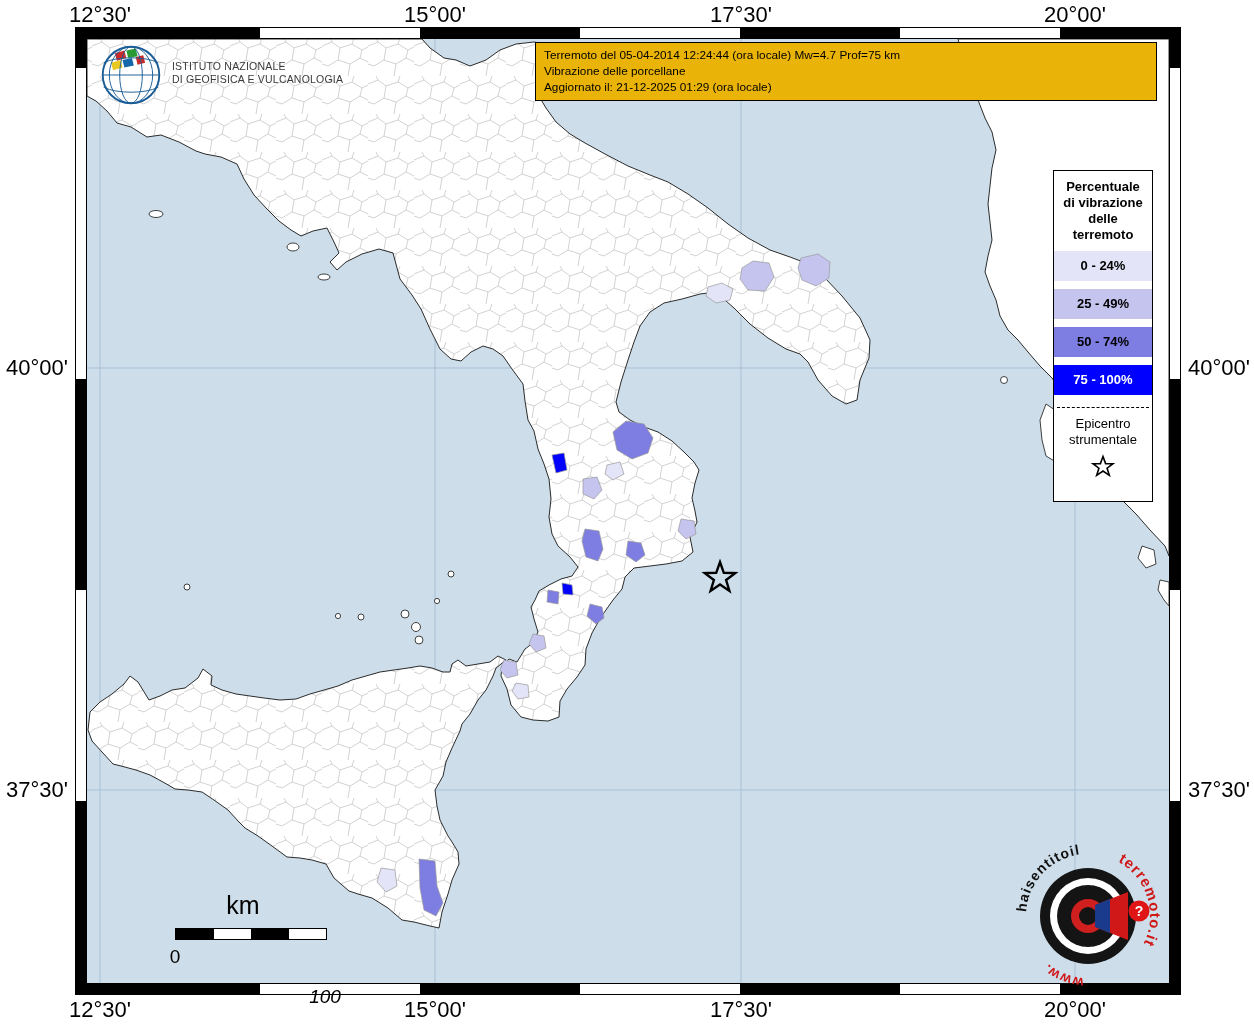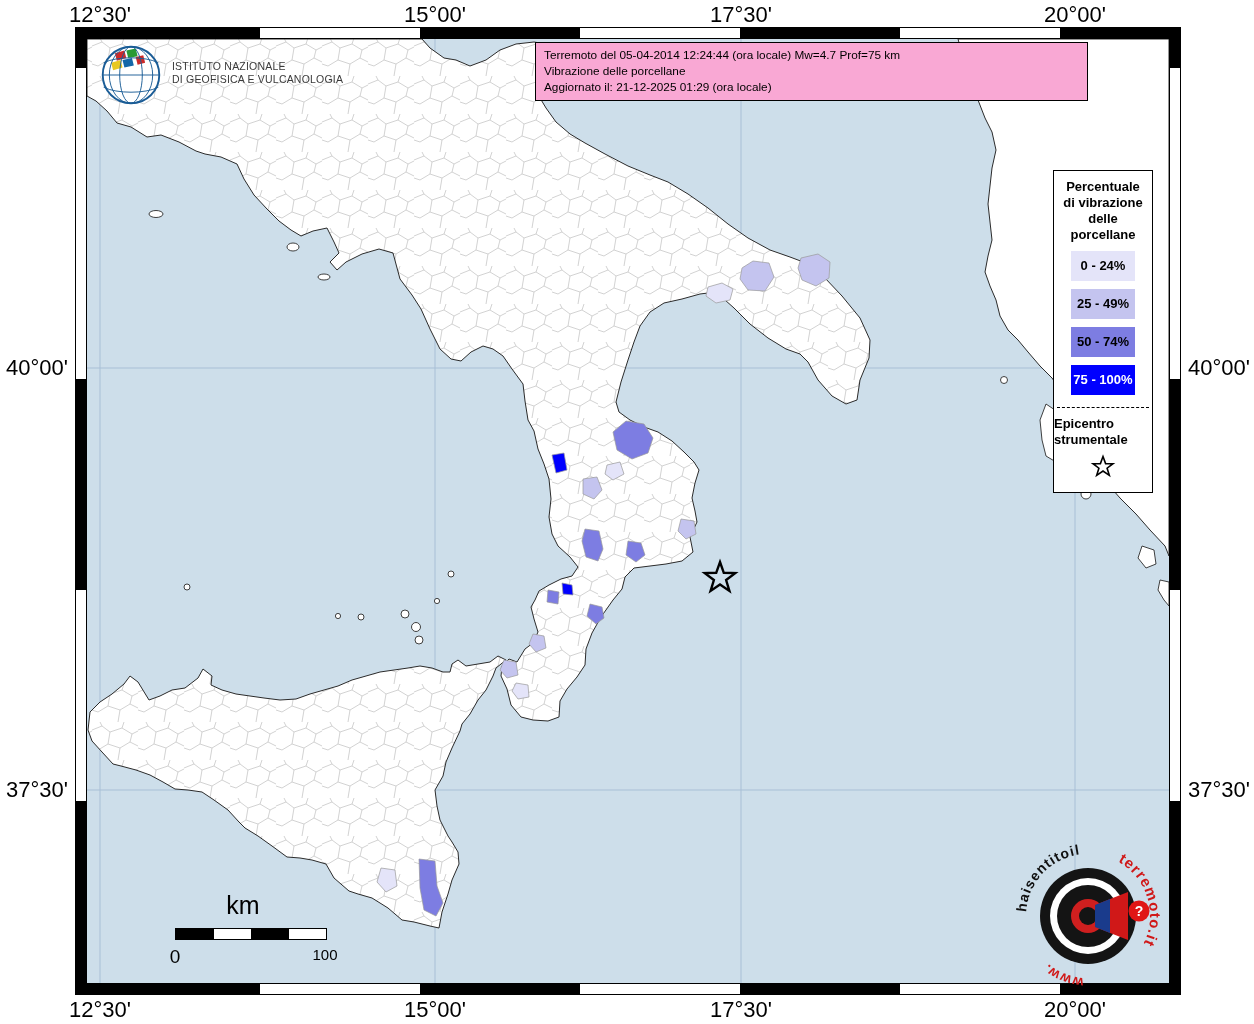--- a/index.html
+++ b/index.html
@@ -26,49 +26,49 @@
     background-position:24px 0;}
   .band-left{top:11px;bottom:11px;left:0;width:10px;border-right:1px solid #000;
     background-image:repeating-linear-gradient(180deg,#fff 0 211px,#000 211px 422px);
     background-position:0 129px;}
   .band-right{top:11px;bottom:11px;right:0;width:10px;border-left:1px solid #000;
     background-image:repeating-linear-gradient(180deg,#fff 0 211px,#000 211px 422px);
     background-position:0 129px;}
   #map-svg{position:absolute;left:11px;top:11px;width:1082px;height:944px;}
 
   
-  #info-box{position:absolute;left:535px;top:42px;width:553px;box-sizing:border-box;
-    background:#f9a8d4;border:1px solid #000;padding:4px 8px;z-index:30;}
+  #info-box{position:absolute;left:535px;top:42px;width:622px;box-sizing:border-box;
+    background:#eab308;border:1px solid #000;padding:4px 8px;z-index:30;}
   .info-line{font-size:11.8px;line-height:16.2px;white-space:nowrap;overflow:hidden;}
 
   
   #legend{position:absolute;left:1053px;top:170px;width:100px;box-sizing:border-box;
-    background:#fff;border:1px solid #000;padding:8px 0 14px;z-index:30;}
+    background:#fff;border:1px solid #000;padding:8px 0 23px;z-index:30;}
   .lg-title{font-weight:bold;font-size:13px;line-height:16px;text-align:center;}
-  .lg-row{width:64px;height:30px;margin:8px auto 0;line-height:30px;text-align:center;
+  .lg-row{width:98px;height:30px;margin:8px auto 0;line-height:30px;text-align:center;
     font-weight:bold;font-size:13px;}
   .lg-sep{border-top:1px dashed #000;margin:12px 3px 8px;}
-  .lg-epi{font-weight:bold;font-size:13px;line-height:16px;}
+  .lg-epi{font-weight:normal;font-size:13px;line-height:16px;text-align:center;}
   .lg-star{display:block;margin:6px auto 0;}
 
   
   #ingv{position:absolute;left:98px;top:42px;width:330px;height:70px;z-index:25;}
   #ingv-text{position:absolute;left:74px;top:18px;font-size:10.5px;line-height:13px;
     color:#3a3a3a;letter-spacing:0.2px;}
 
   
   #scalebar-km{position:absolute;left:168px;top:891px;width:150px;text-align:center;
     font-size:25px;z-index:25;}
   #scalebar{position:absolute;left:175px;top:928px;width:150px;height:10px;
     border:1px solid #000;box-sizing:content-box;display:flex;z-index:25;}
   .sb-seg{height:100%;width:37.5px;}
   #scalebar-0{position:absolute;left:163px;top:946px;width:24px;text-align:center;
     font-size:19px;z-index:25;}
-  #scalebar-100{position:absolute;left:304px;top:946px;width:42px;text-align:center;
-    font-size:15px;z-index:25;}
+  #scalebar-100{position:absolute;left:304px;top:986px;width:42px;text-align:center;
+    font-size:19px;z-index:25;font-style:italic;}
 
   
   #watermark{position:absolute;left:1006px;top:836px;width:164px;height:158px;z-index:25;}
 </style>
 </head>
 <body>
 
 <div class="coord topb" style="left:55px">12°30'</div>
 <div class="coord topb" style="left:390px">15°00'</div>
 <div class="coord topb" style="left:696px">17°30'</div>
@@ -187,21 +187,21 @@
 <div id="info-box">
   <div class="info-line">Terremoto del 05-04-2014 12:24:44 (ora locale) Mw=4.7 Prof=75 km</div>
   <div class="info-line">Vibrazione delle porcellane</div>
   <div class="info-line">Aggiornato il: 21-12-2025 01:29 (ora locale)</div>
 </div>
 
 <div id="legend">
   <div class="lg-title">Percentuale</div>
   <div class="lg-title">di vibrazione</div>
   <div class="lg-title">delle</div>
-  <div class="lg-title">porcellane</div>
+  <div class="lg-title">terremoto</div>
 
   <div class="lg-row" style="background: rgb(228, 228, 249); color: rgb(0, 0, 0);"><span>0 - 24%</span></div>
   <div class="lg-row" style="background: rgb(196, 196, 239); color: rgb(0, 0, 0);"><span>25 - 49%</span></div>
   <div class="lg-row" style="background: rgb(125, 125, 226); color: rgb(0, 0, 0);"><span>50 - 74%</span></div>
   <div class="lg-row" style="background: rgb(0, 0, 255); color: rgb(255, 255, 255);"><span>75 - 100%</span></div>
 
   <div class="lg-sep"></div>
   <div class="lg-epi">Epicentro</div>
   <div class="lg-epi">strumentale</div>
   <svg class="lg-star" width="26" height="24">

